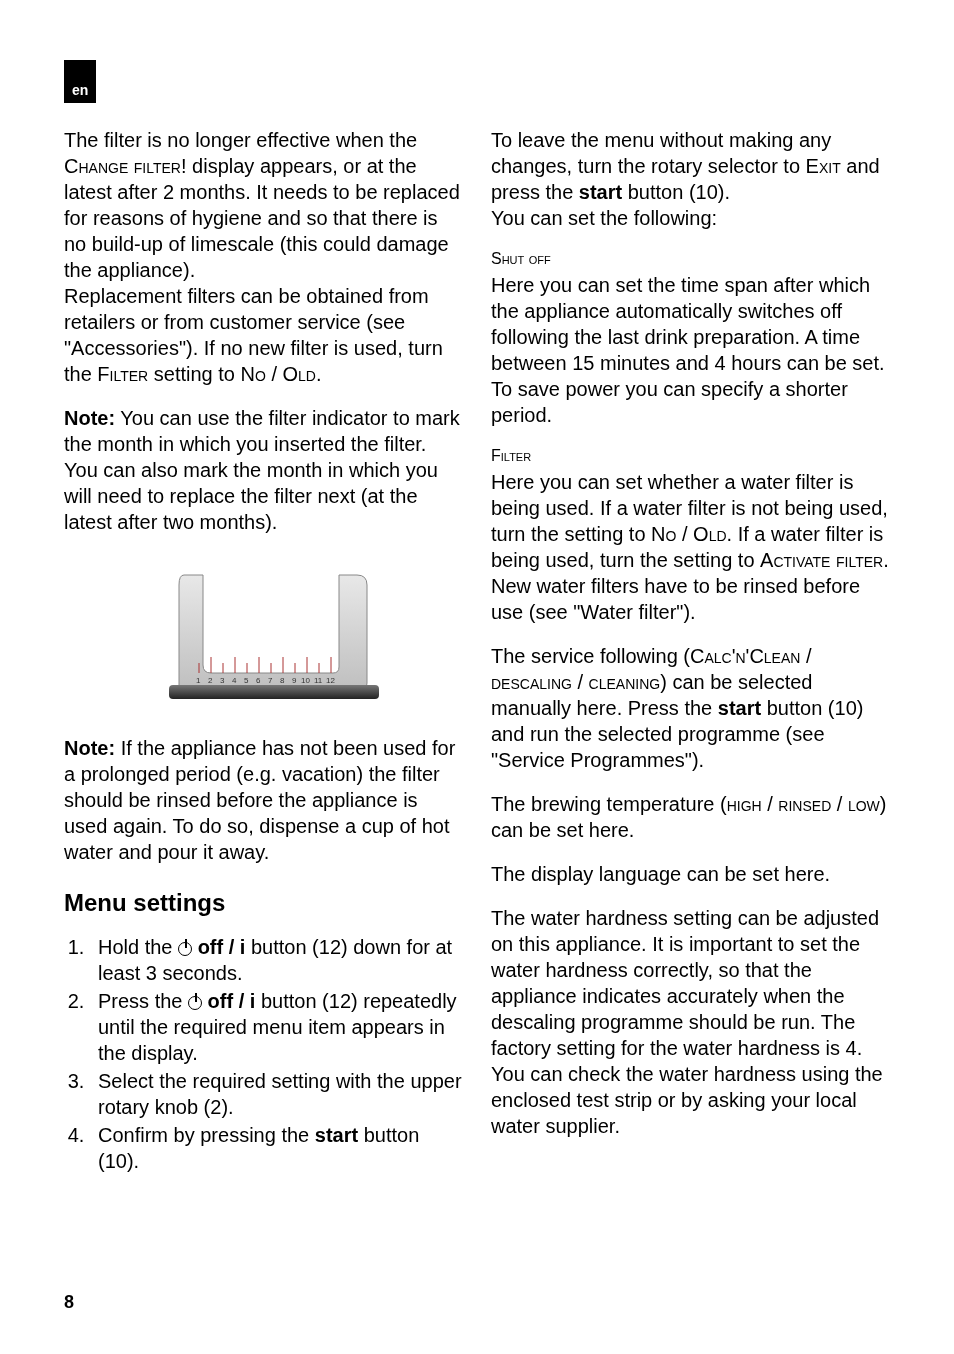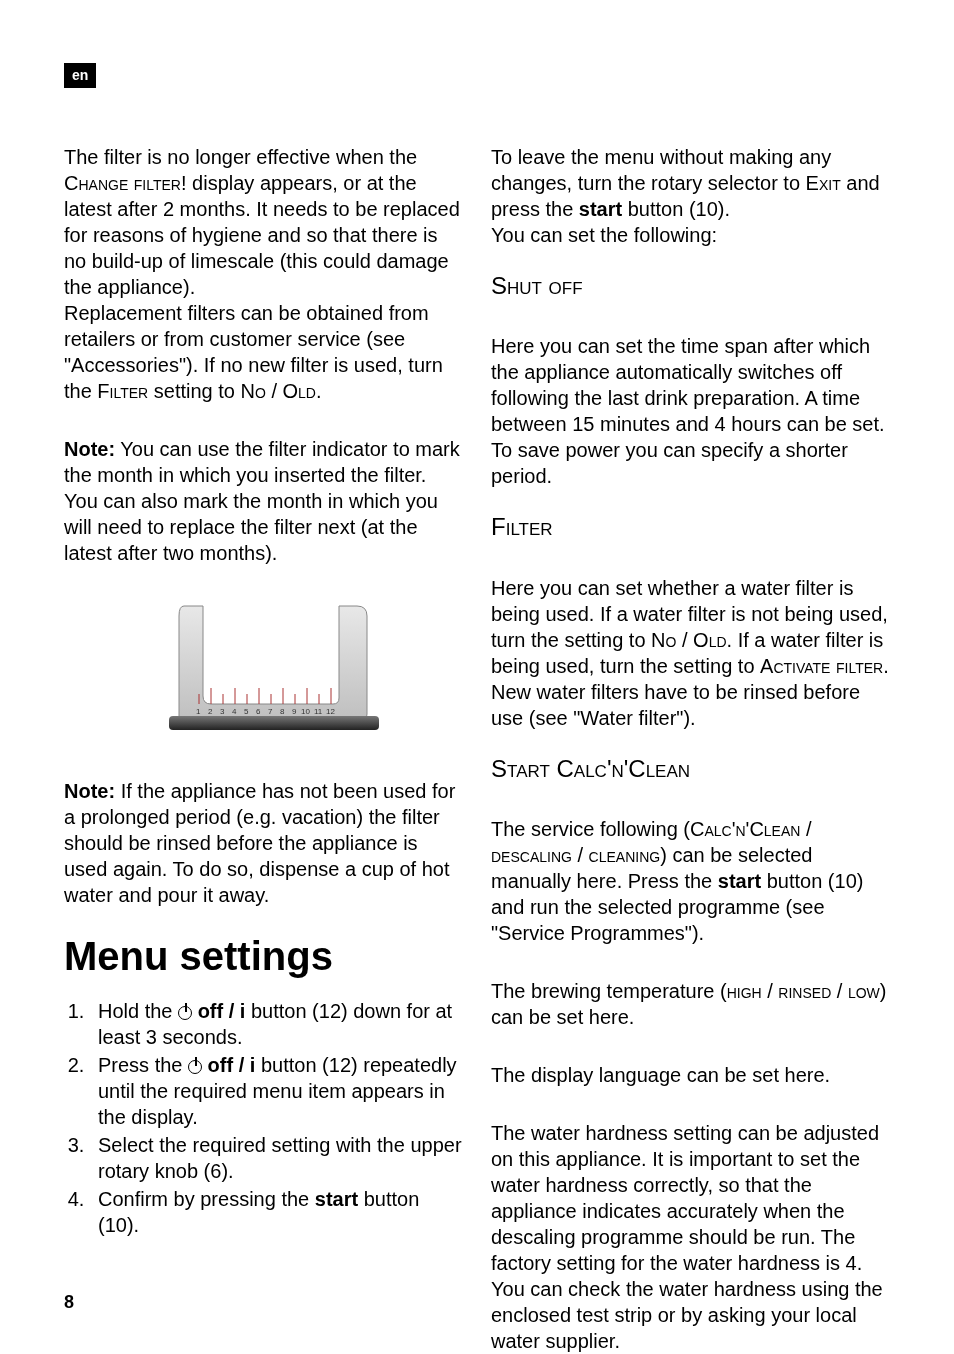--- a/index.html
+++ b/index.html
@@ -11,48 +11,48 @@
     height: 1354px;
     padding: 60px 64px 40px 64px;
     position: relative;
     font-size: 20px;
     line-height: 1.3;
   }
   .lang-badge {
     background: #000;
     color: #fff;
     display: inline-block;
-    padding: 3px 8px 4px 8px;
+    padding: 21px 8px 4px 8px;
     font-weight: bold;
     font-size: 14px;
     margin-bottom: 24px;
   }
   .columns {
     display: flex;
     gap: 28px;
   }
   .col {
     flex: 1;
     width: 50%;
   }
   p { margin-bottom: 0px; }
-  .block { margin-bottom: 18px; margin-top: 32px; }
+  .block { margin-bottom: 18px; }
   .sc { font-variant: small-caps; }
   .bold { font-weight: bold; }
   h1 {
-    font-size: 40px;
+    font-size: 24px;
     font-weight: bold;
     margin: 22px 0 16px 0;
   }
   ol { list-style: decimal; padding-left: 26px; }
   ol li { margin-bottom: 2px; padding-left: 8px;}
   .section-head {
     font-variant: small-caps;
-    font-size: 24px;
-    margin-top: 22px;
+    font-size: 16px;
+    margin-top: 14px;
     margin-bottom: 2px;
   }
   .figure {
     margin: 20px auto 20px auto;
     display: block;
   }
   .page-num {
     position: absolute;
     left: 64px;
     bottom: 40px;
@@ -141,21 +141,21 @@
     <h1>Menu settings</h1>
 
 
     <ol>
       <li>
         <span>Hold the </span><span class="ico-off"></span> <span class="bold">off / i</span><span> button (12) down for at least 3 seconds.</span>
       </li>
       <li>
         <span>Press the </span><span class="ico-off"></span> <span class="bold">off / i</span><span> button (12) repeatedly until the required menu item appears in the display.</span>
       </li>
-      <li>Select the required setting with the upper rotary knob (6).</li>
+      <li>Select the required setting with the upper rotary knob (2).</li>
       <li>
         <span>Confirm by pressing the </span><span class="bold">start</span><span> button (10).</span>
       </li>
     </ol>
 
   </div>
 
   <div class="col">
 
     <div class="block">
@@ -166,21 +166,20 @@
     </div>
 
     <div class="section-head">Shut off</div>
     <p class="block">Here you can set the time span after which the appliance automatically switches off following the last drink preparation. A time between 15 minutes and 4 hours can be set. To save power you can specify a shorter period.</p>
 
     <div class="section-head">Filter</div>
     <p class="block">
       <span>Here you can set whether a water filter is being used. If a water filter is not being used, turn the setting to </span><span class="sc">No / Old</span><span>. If a water filter is being used, turn the setting to </span><span class="sc">Activate filter</span><span>. New water filters have to be rinsed before use (see "Water filter").</span>
     </p>
 
-    <div class="section-head">Start Calc'n'Clean</div>
     <p class="block">
       <span>The service following (</span><span class="sc">Calc'n'Clean</span><span> / </span><span class="sc">descaling</span><span> / </span><span class="sc">cleaning</span><span>) can be selected manually here. Press the </span><span class="bold">start</span><span> button (10) and run the selected programme (see "Service Programmes").</span>
     </p>
 
     <p class="block">
       <span>The brewing temperature (</span><span class="sc">high</span><span> / </span><span class="sc">rinsed</span><span> / </span><span class="sc">low</span><span>) can be set here.</span>
     </p>
 
     <p class="block">The display language can be set here.</p>
 

